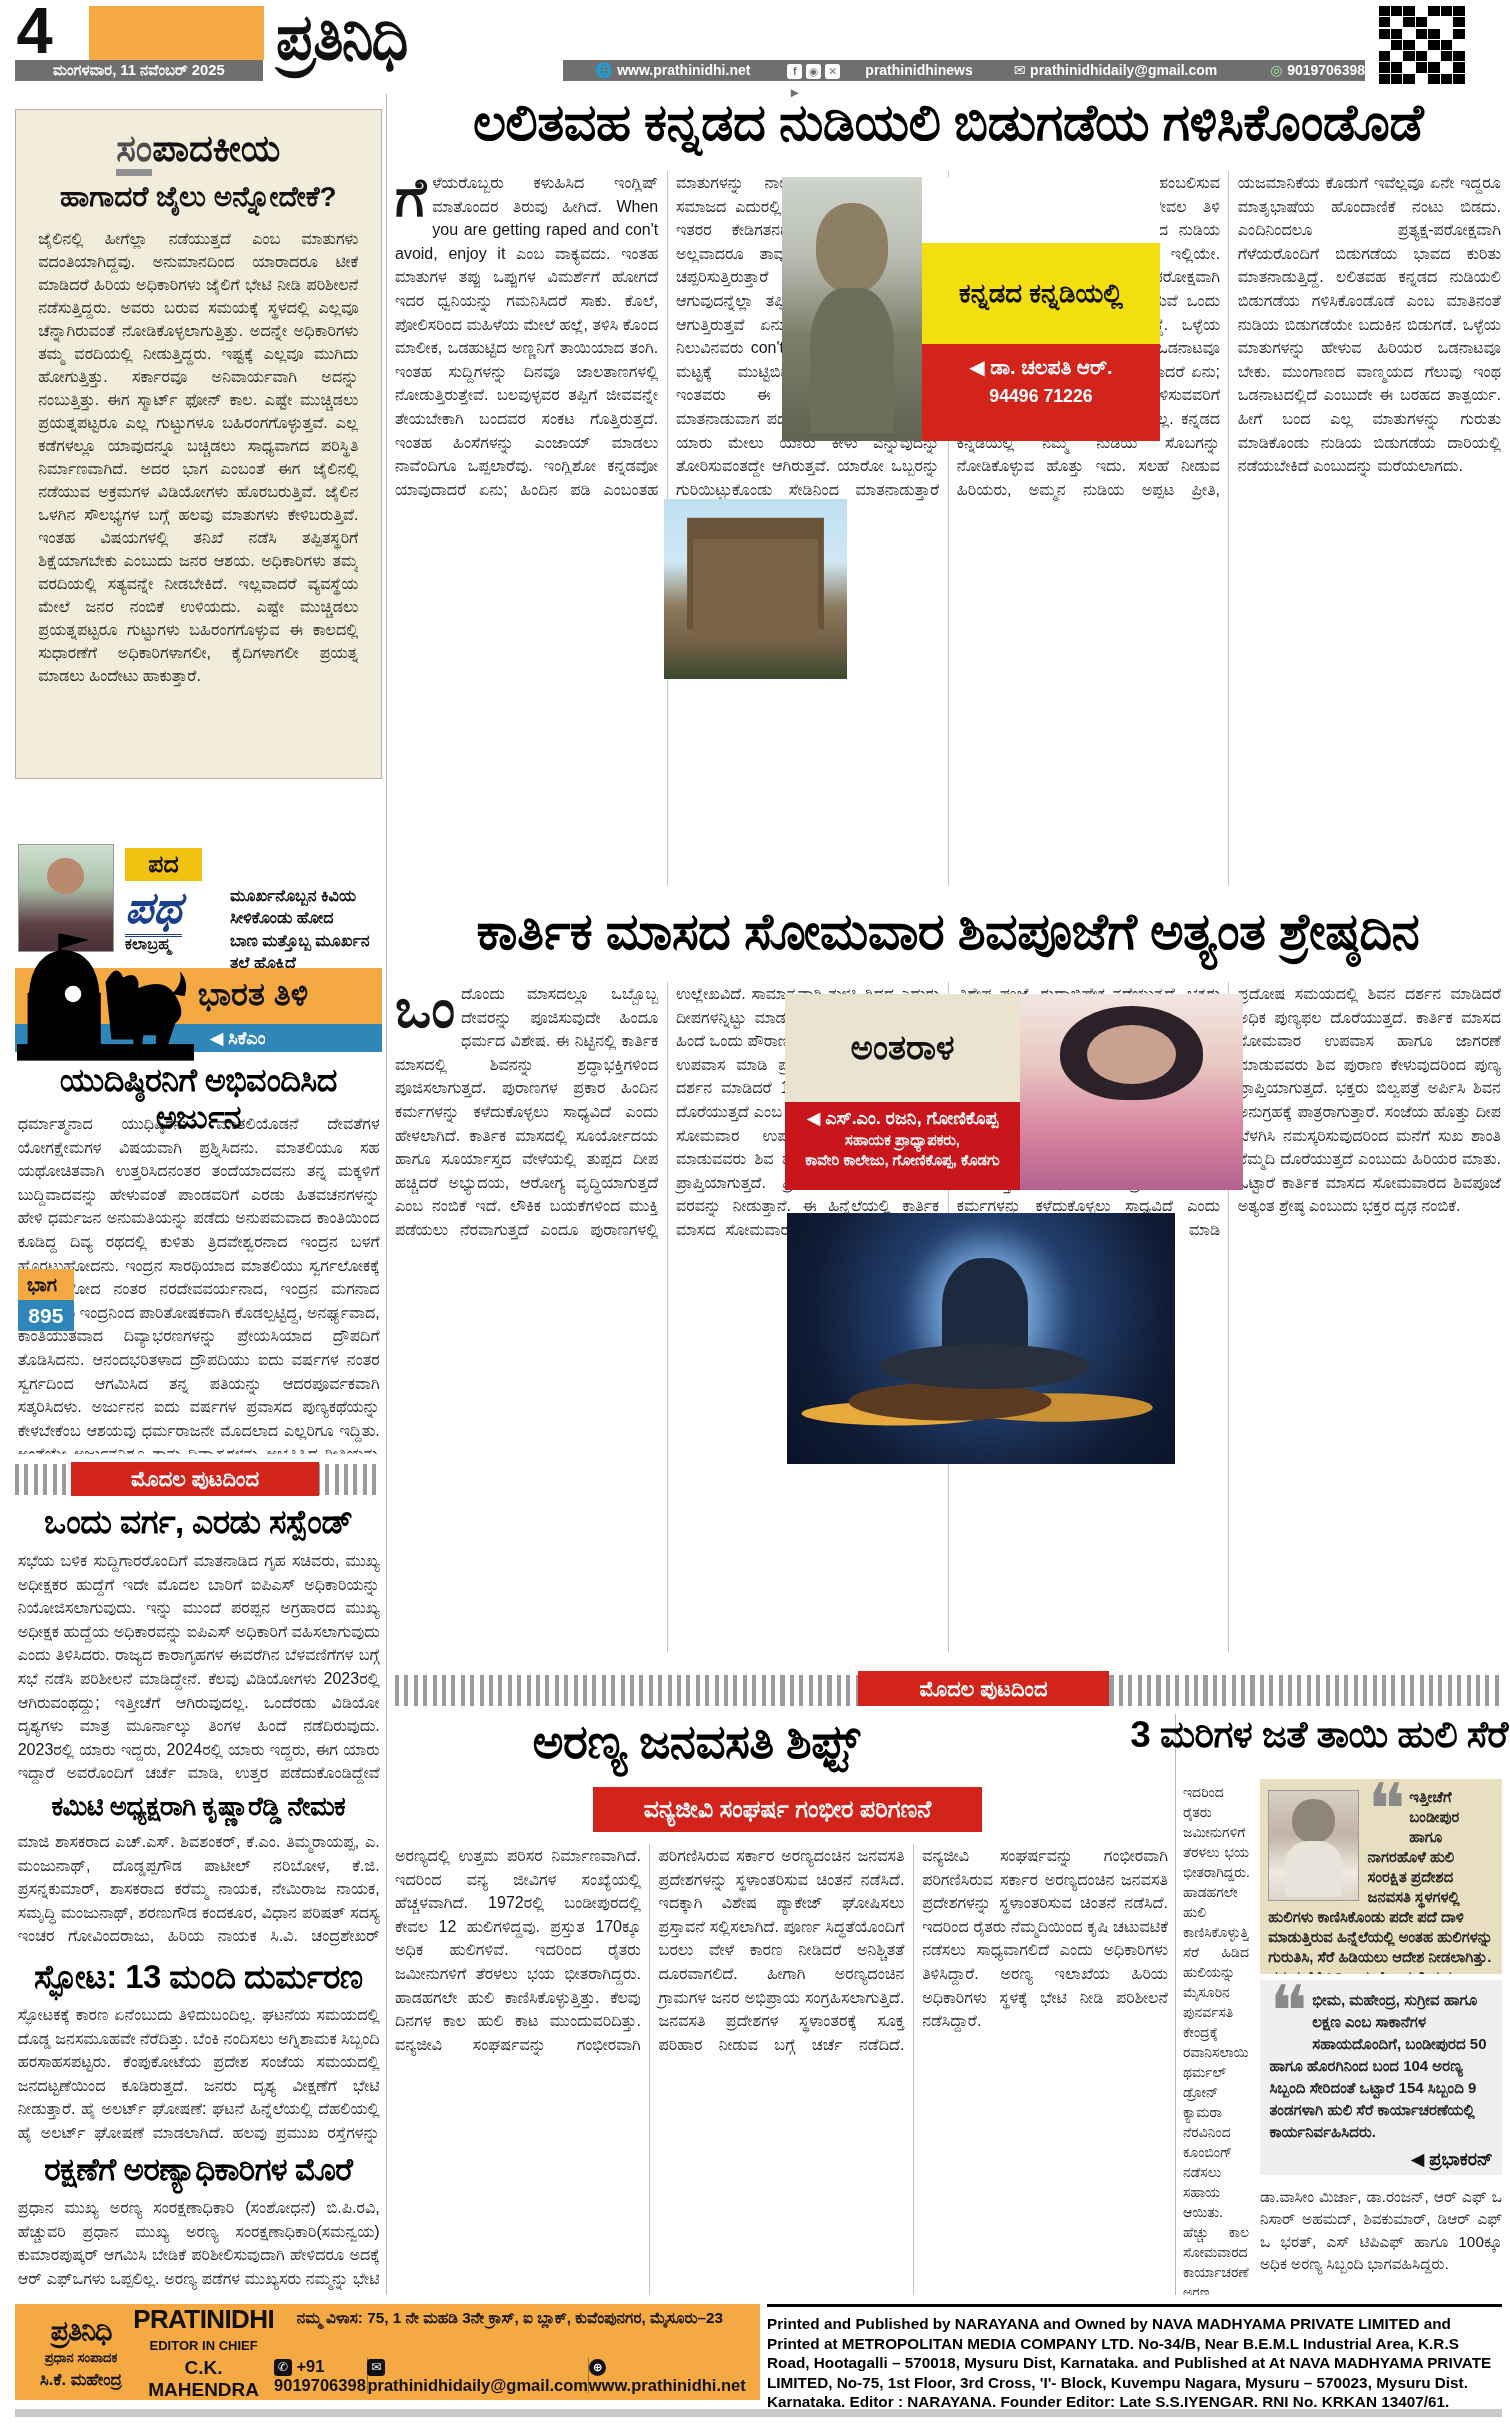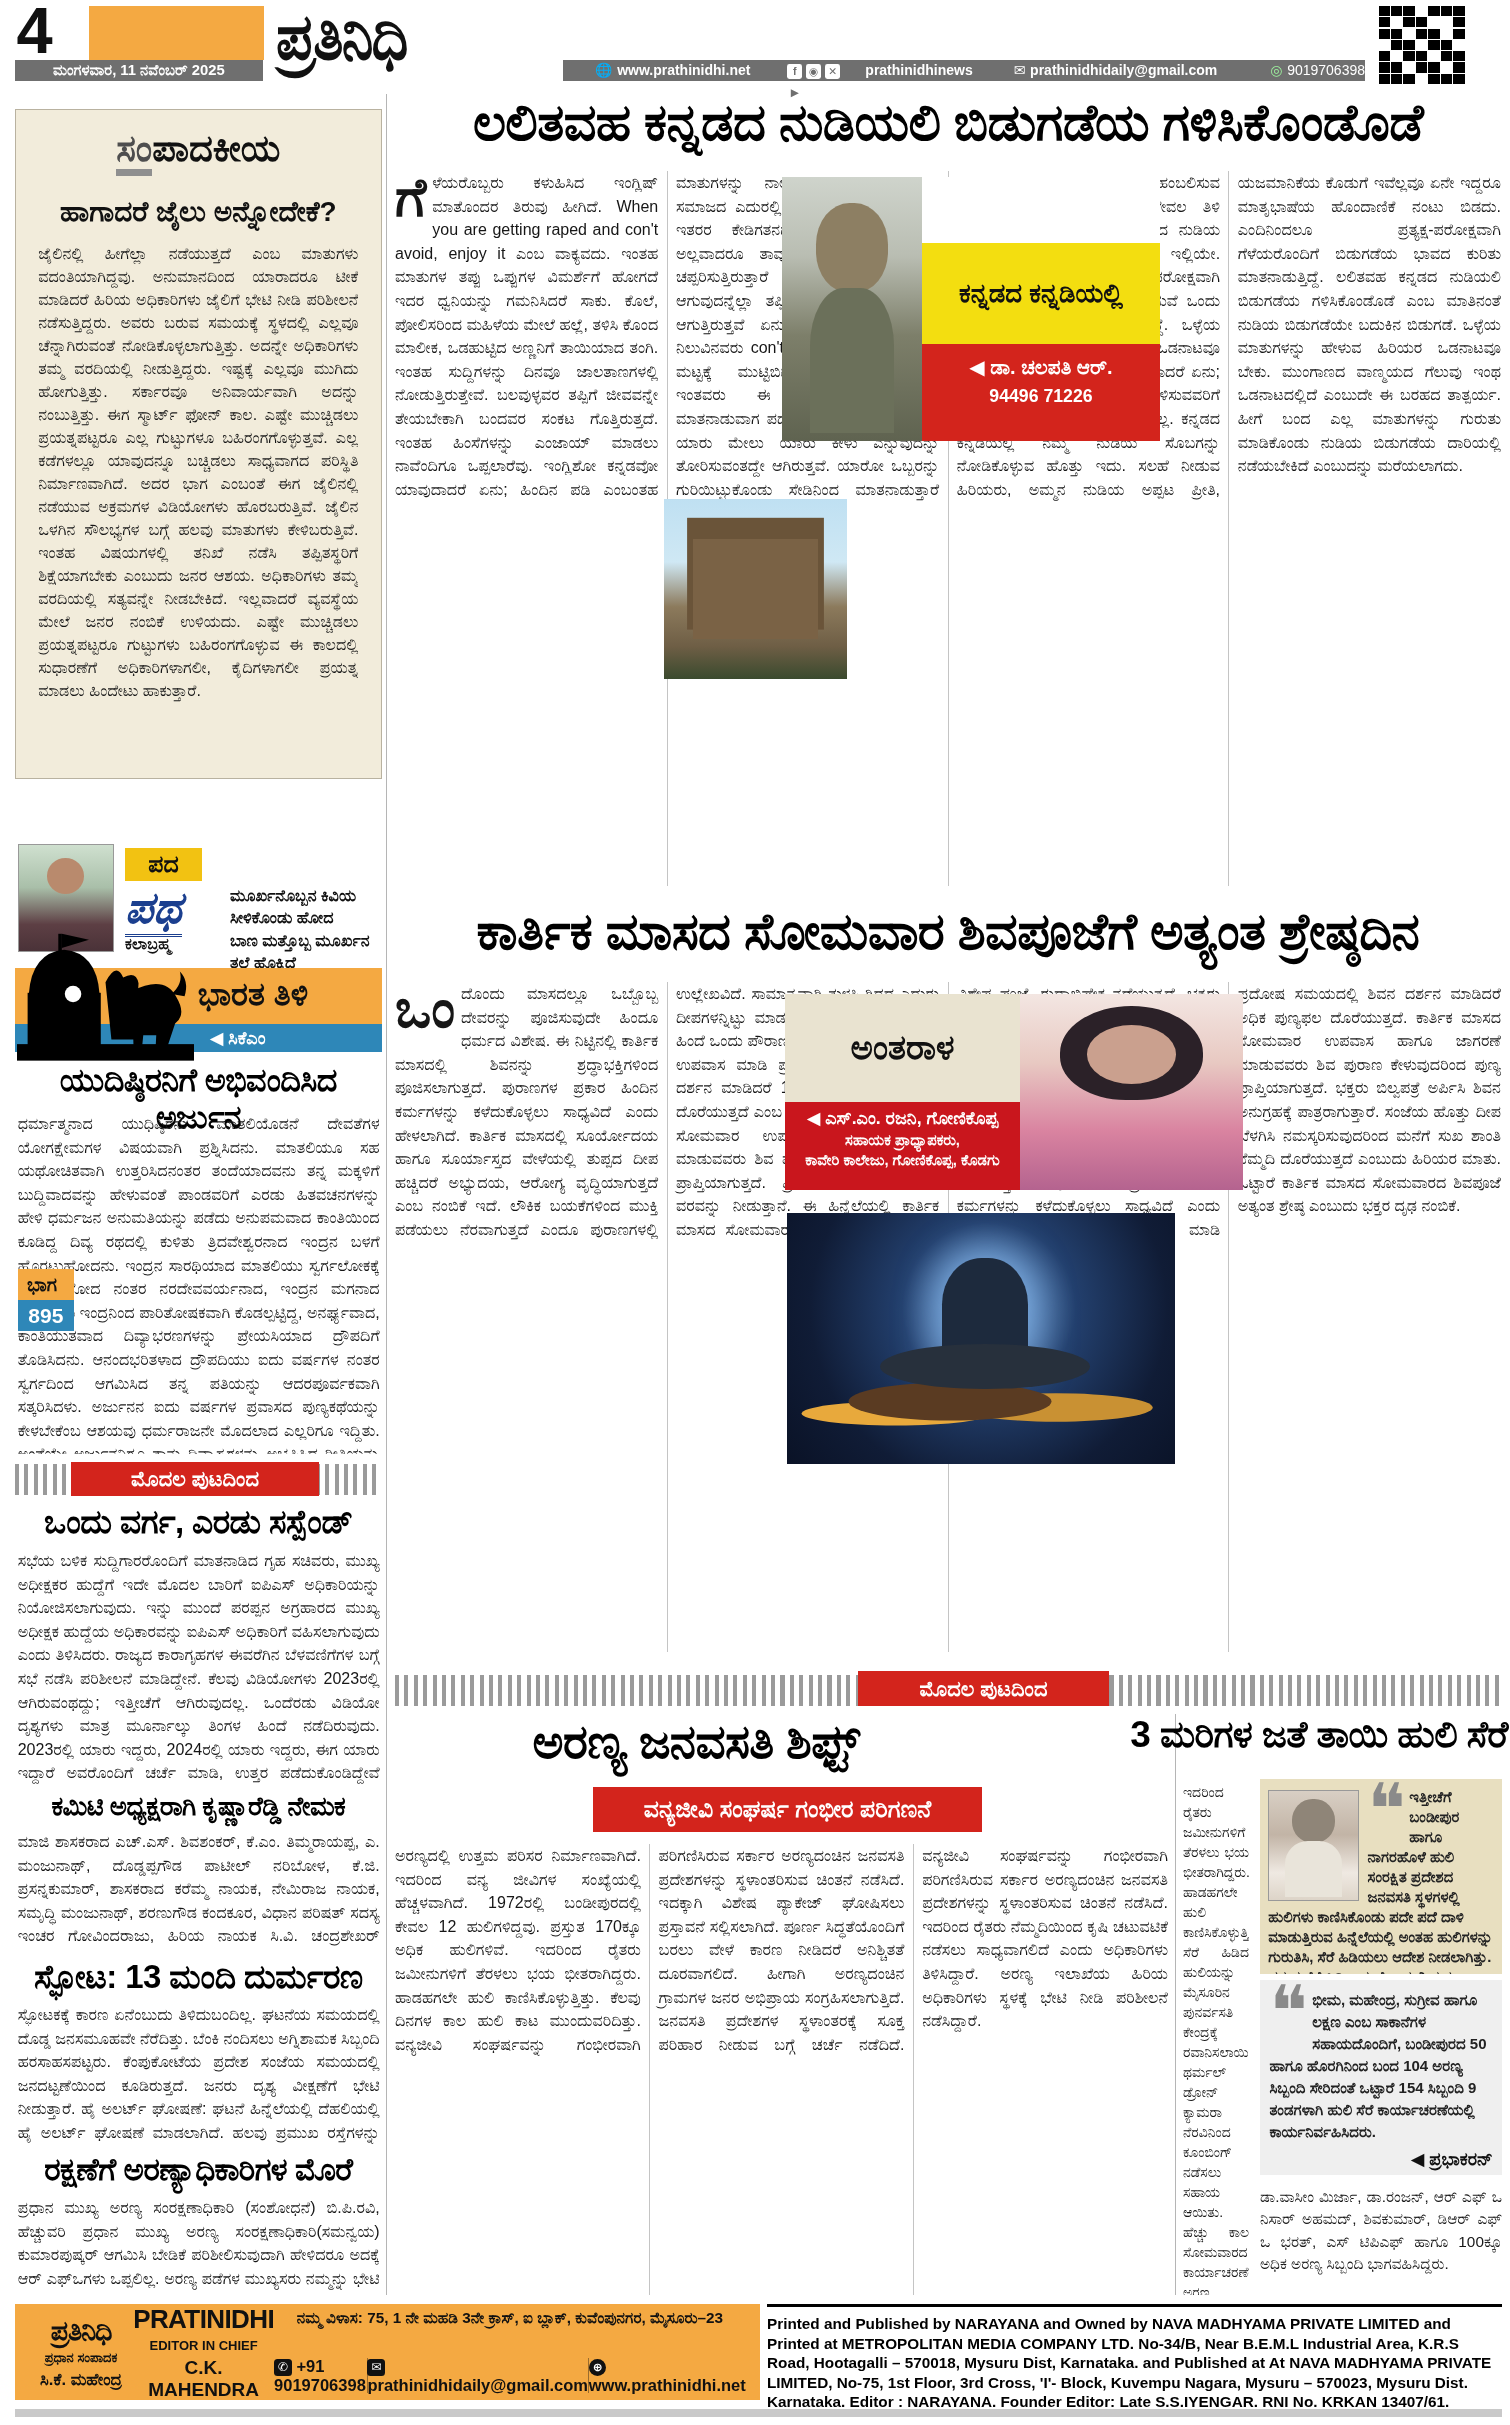--- a/index.html
+++ b/index.html
@@ -62,21 +62,21 @@
   <div class="abs greybar" style="left:563px;top:60px;width:802px;height:21px;font-size:14px;line-height:21px;display:flex;gap:0;">
     <span style="margin-left:32px;">🌐</span>
     <span style="margin-left:4.7px;font-weight:bold;">www.prathinidhi.net</span>
     <span style="margin-left:35px;">
       <span class="wicn">f</span><span class="wicn">◉</span><span class="wicn">✕</span><span class="wicn">▶</span>
     </span>
     <span style="margin-left:4.7px;font-weight:bold;">prathinidhinews</span>
     <span style="margin-left:41px;">✉</span>
     <span style="margin-left:4.7px;font-weight:bold;">prathinidhidaily@gmail.com</span>
     <span style="margin-left:53px;color:#9ef29e;">◎</span>
-    <span style="margin-left:4.7px;font-weight:normal;">9019706398</span>
+    <span style="margin-left:4.7px;font-weight:bold;">9019706398</span>
   </div>
 
   <div class="abs qr" style="left:1375px;top:2.4px;width:86px;height:78px;">
     <div></div>
       <div></div>
       <div></div>
       <div class="w"></div>
       <div></div>
       <div></div>
       <div></div>
@@ -121,21 +121,21 @@
       <div class="w"></div>
       <div></div>
       <div></div>
       <div></div>
   </div>
 
   <div class="abs" style="left:14.8px;top:109px;width:367px;height:670px;background:#F2ECDB;border:0.6px solid #b9b2a0;box-sizing:border-box;padding:17.7px 22.4px;overflow:hidden;">
     <div class="center" style="font-size:37px;font-weight:900;">
       <span style="color:#4e4e4e;border-bottom:7px solid #8f8f8f;">ಸಂ</span><span>ಪಾದಕೀಯ</span>
     </div>
-    <div class="center" style="font-size:28px;font-weight:900;margin-top:26px;">ಹಾಗಾದರೆ ಜೈಲು ಅನ್ನೋದೇಕೆ?</div>
+    <div class="center" style="font-size:28px;font-weight:900;margin-top:11px;">ಹಾಗಾದರೆ ಜೈಲು ಅನ್ನೋದೇಕೆ?</div>
     <div class="bodytext" style="margin-top:13px;height:519px;font-size:16px;line-height:23px;">ಜೈಲಿನಲ್ಲಿ ಹೀಗೆಲ್ಲಾ ನಡೆಯುತ್ತದೆ ಎಂಬ ಮಾತುಗಳು ವದಂತಿಯಾಗಿದ್ದವು. ಅನುಮಾನದಿಂದ ಯಾರಾದರೂ ಟೀಕೆ ಮಾಡಿದರೆ ಹಿರಿಯ ಅಧಿಕಾರಿಗಳು ಜೈಲಿಗೆ ಭೇಟಿ ನೀಡಿ ಪರಿಶೀಲನೆ ನಡೆಸುತ್ತಿದ್ದರು. ಅವರು ಬರುವ ಸಮಯಕ್ಕೆ ಸ್ಥಳದಲ್ಲಿ ಎಲ್ಲವೂ ಚೆನ್ನಾಗಿರುವಂತೆ ನೋಡಿಕೊಳ್ಳಲಾಗುತ್ತಿತ್ತು. ಅದನ್ನೇ ಅಧಿಕಾರಿಗಳು ತಮ್ಮ ವರದಿಯಲ್ಲಿ ನೀಡುತ್ತಿದ್ದರು. ಇಷ್ಟಕ್ಕೆ ಎಲ್ಲವೂ ಮುಗಿದು ಹೋಗುತ್ತಿತ್ತು. ಸರ್ಕಾರವೂ ಅನಿವಾರ್ಯವಾಗಿ ಅದನ್ನು ನಂಬುತ್ತಿತ್ತು. ಈಗ ಸ್ಮಾರ್ಟ್ ಫೋನ್ ಕಾಲ. ಎಷ್ಟೇ ಮುಚ್ಚಿಡಲು ಪ್ರಯತ್ನಪಟ್ಟರೂ ಎಲ್ಲ ಗುಟ್ಟುಗಳೂ ಬಹಿರಂಗಗೊಳ್ಳುತ್ತವೆ. ಎಲ್ಲ ಕಡೆಗಳಲ್ಲೂ ಯಾವುದನ್ನೂ ಬಚ್ಚಿಡಲು ಸಾಧ್ಯವಾಗದ ಪರಿಸ್ಥಿತಿ ನಿರ್ಮಾಣವಾಗಿದೆ. ಅದರ ಭಾಗ ಎಂಬಂತೆ ಈಗ ಜೈಲಿನಲ್ಲಿ ನಡೆಯುವ ಅಕ್ರಮಗಳ ವಿಡಿಯೋಗಳು ಹೊರಬರುತ್ತಿವೆ. ಜೈಲಿನ ಒಳಗಿನ ಸೌಲಭ್ಯಗಳ ಬಗ್ಗೆ ಹಲವು ಮಾತುಗಳು ಕೇಳಿಬರುತ್ತಿವೆ. ಇಂತಹ ವಿಷಯಗಳಲ್ಲಿ ತನಿಖೆ ನಡೆಸಿ ತಪ್ಪಿತಸ್ಥರಿಗೆ ಶಿಕ್ಷೆಯಾಗಬೇಕು ಎಂಬುದು ಜನರ ಆಶಯ. ಅಧಿಕಾರಿಗಳು ತಮ್ಮ ವರದಿಯಲ್ಲಿ ಸತ್ಯವನ್ನೇ ನೀಡಬೇಕಿದೆ. ಇಲ್ಲವಾದರೆ ವ್ಯವಸ್ಥೆಯ ಮೇಲೆ ಜನರ ನಂಬಿಕೆ ಉಳಿಯದು. ಎಷ್ಟೇ ಮುಚ್ಚಿಡಲು ಪ್ರಯತ್ನಪಟ್ಟರೂ ಗುಟ್ಟುಗಳು ಬಹಿರಂಗಗೊಳ್ಳುವ ಈ ಕಾಲದಲ್ಲಿ ಸುಧಾರಣೆಗೆ ಅಧಿಕಾರಿಗಳಾಗಲೀ, ಕೈದಿಗಳಾಗಲೀ ಪ್ರಯತ್ನ ಮಾಡಲು ಹಿಂದೇಟು ಹಾಕುತ್ತಾರೆ.</div>
   </div>
 
   <div class="abs ph-suit" style="left:17.7px;top:844px;width:94px;height:106px;border:0.6px solid #999;"></div>
   <div class="abs center" style="left:125px;top:848px;width:77px;height:33px;background:#F2C212;font-size:23.6px;font-weight:900;line-height:33px;">
     <span>ಪದ</span>
   </div>
   <div class="abs" style="left:125px;top:883px;font-size:44px;font-weight:900;font-style:italic;color:#1b3f8f;border-bottom:3.5px double #1b3f8f;font-family:'Liberation Serif','DejaVu Serif',serif;">ಪಥ</div>
   <div class="abs b" style="left:125px;top:935px;font-size:15.3px;">ಕಲಾಬ್ರಹ್ಮ</div>
   <div class="abs b" style="left:230px;top:885px;width:152px;font-size:16px;line-height:22.4px;">

